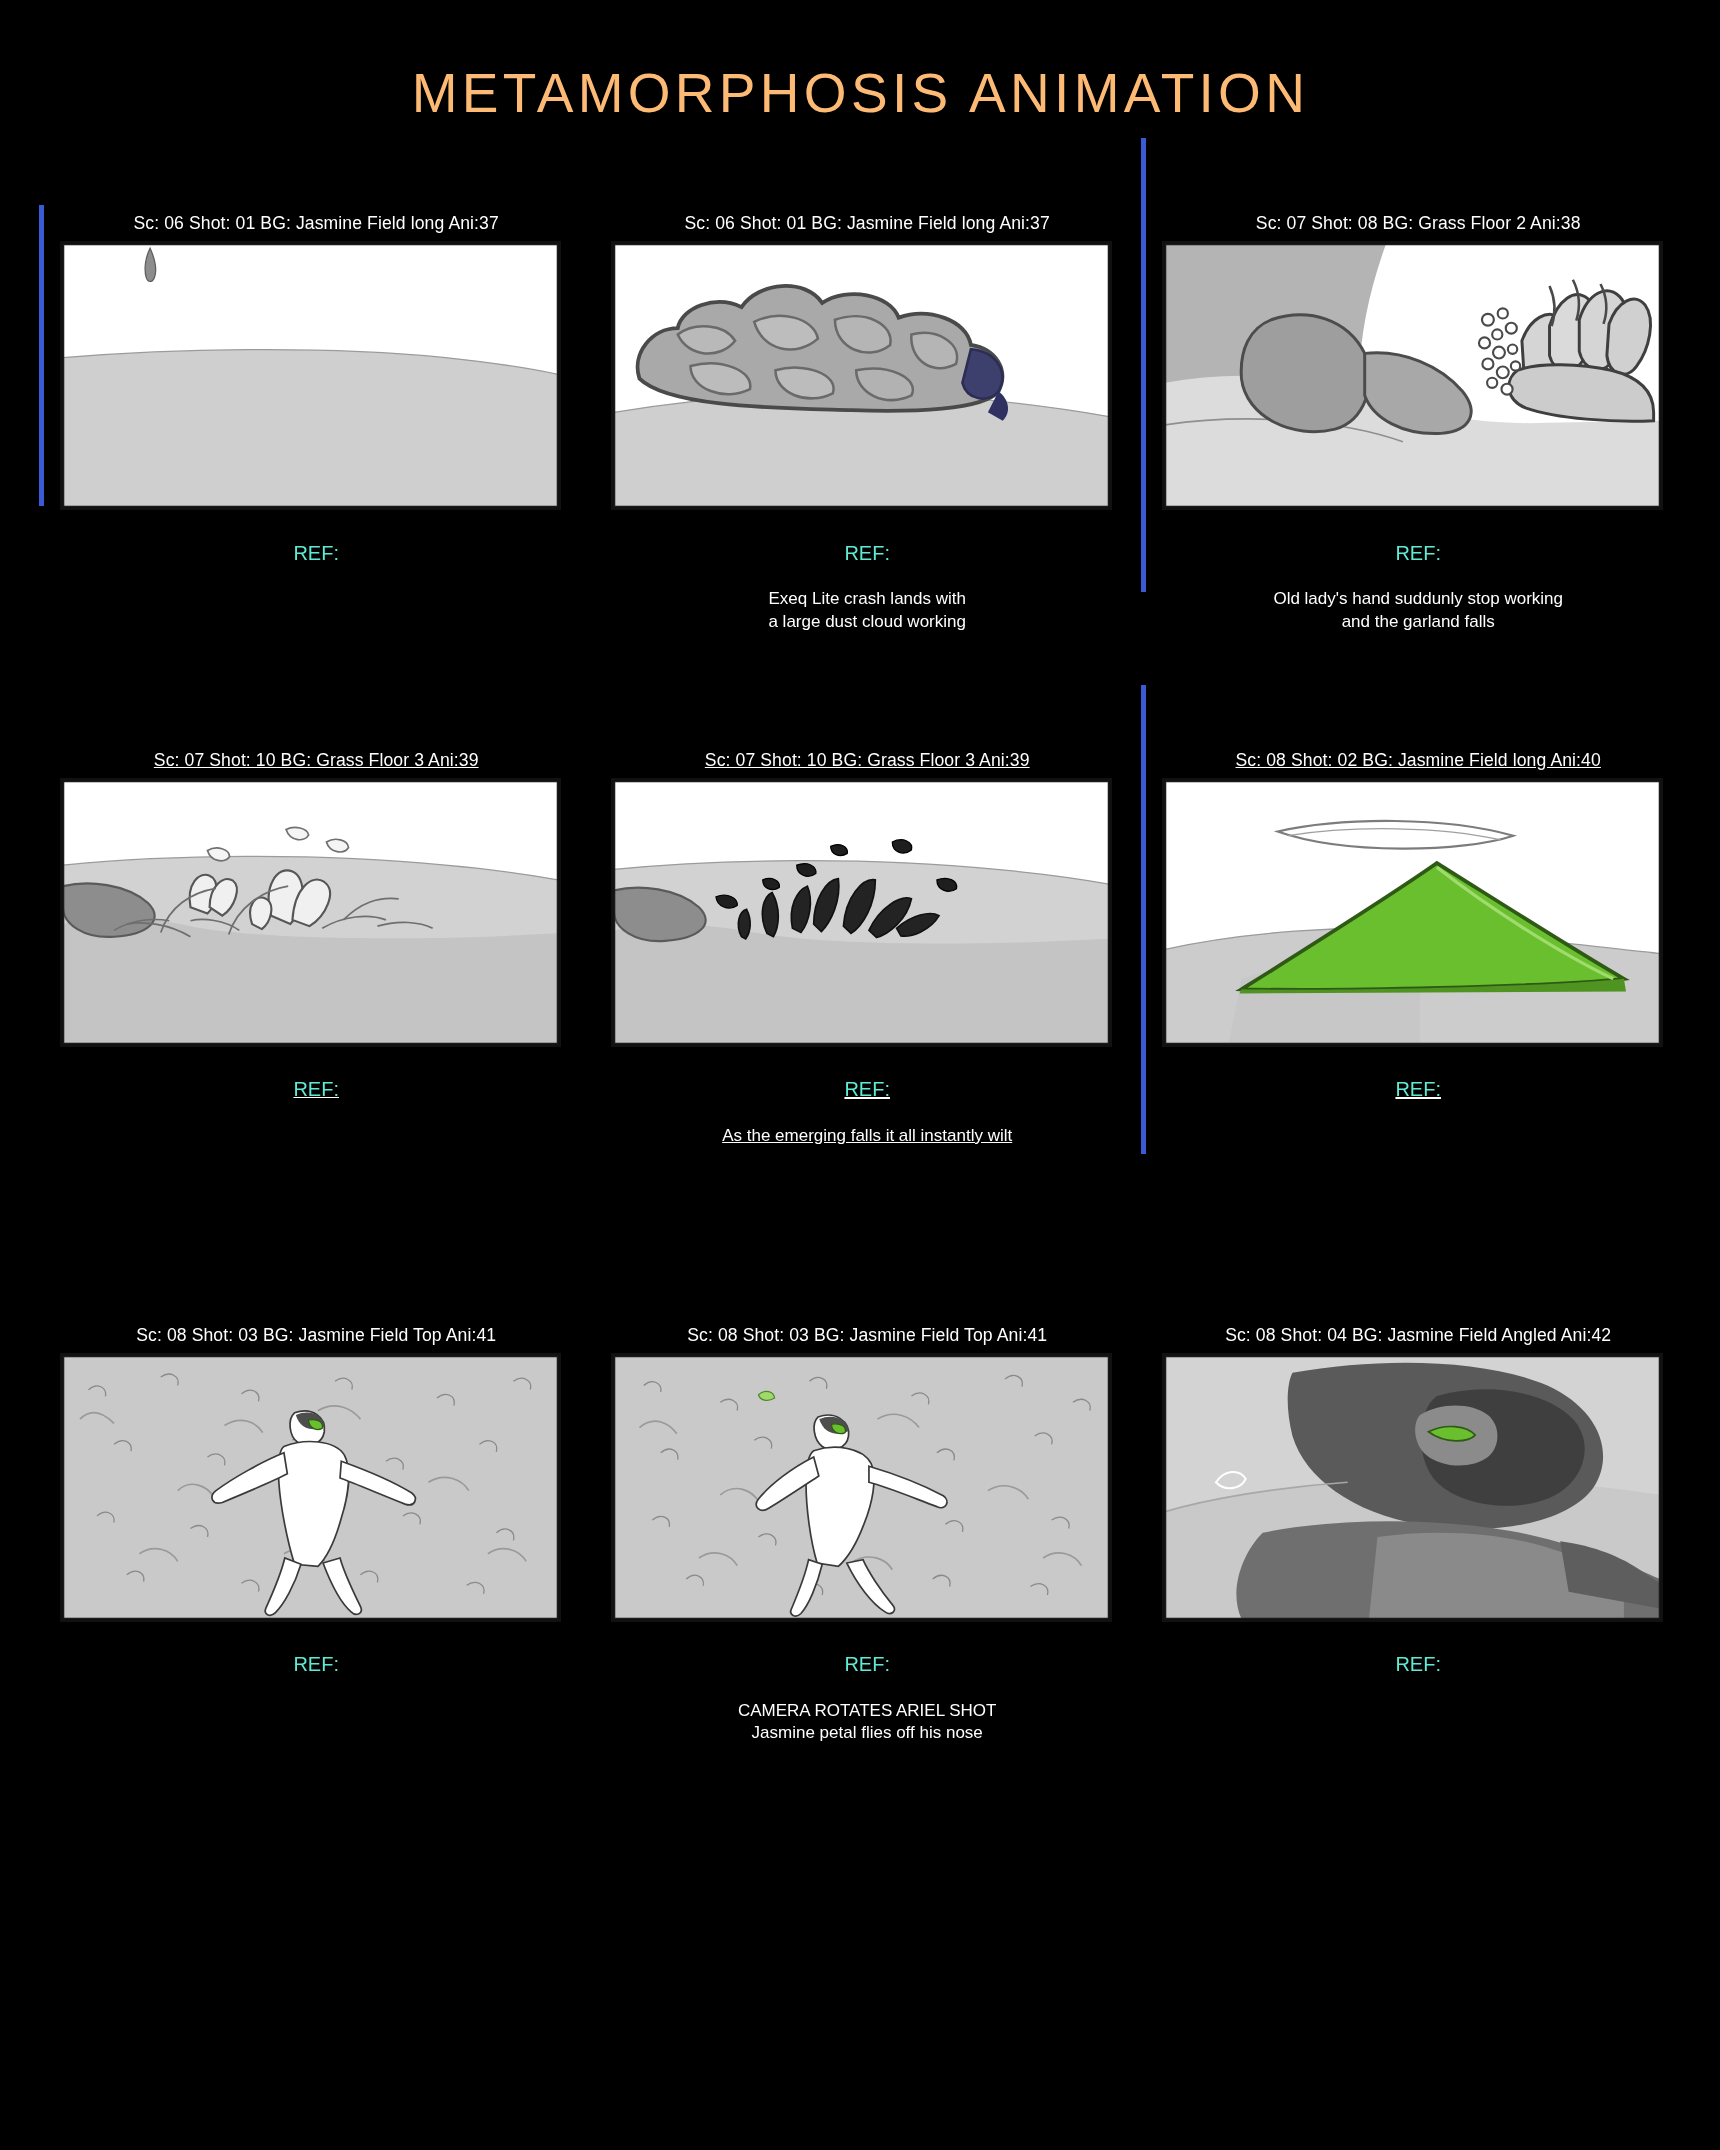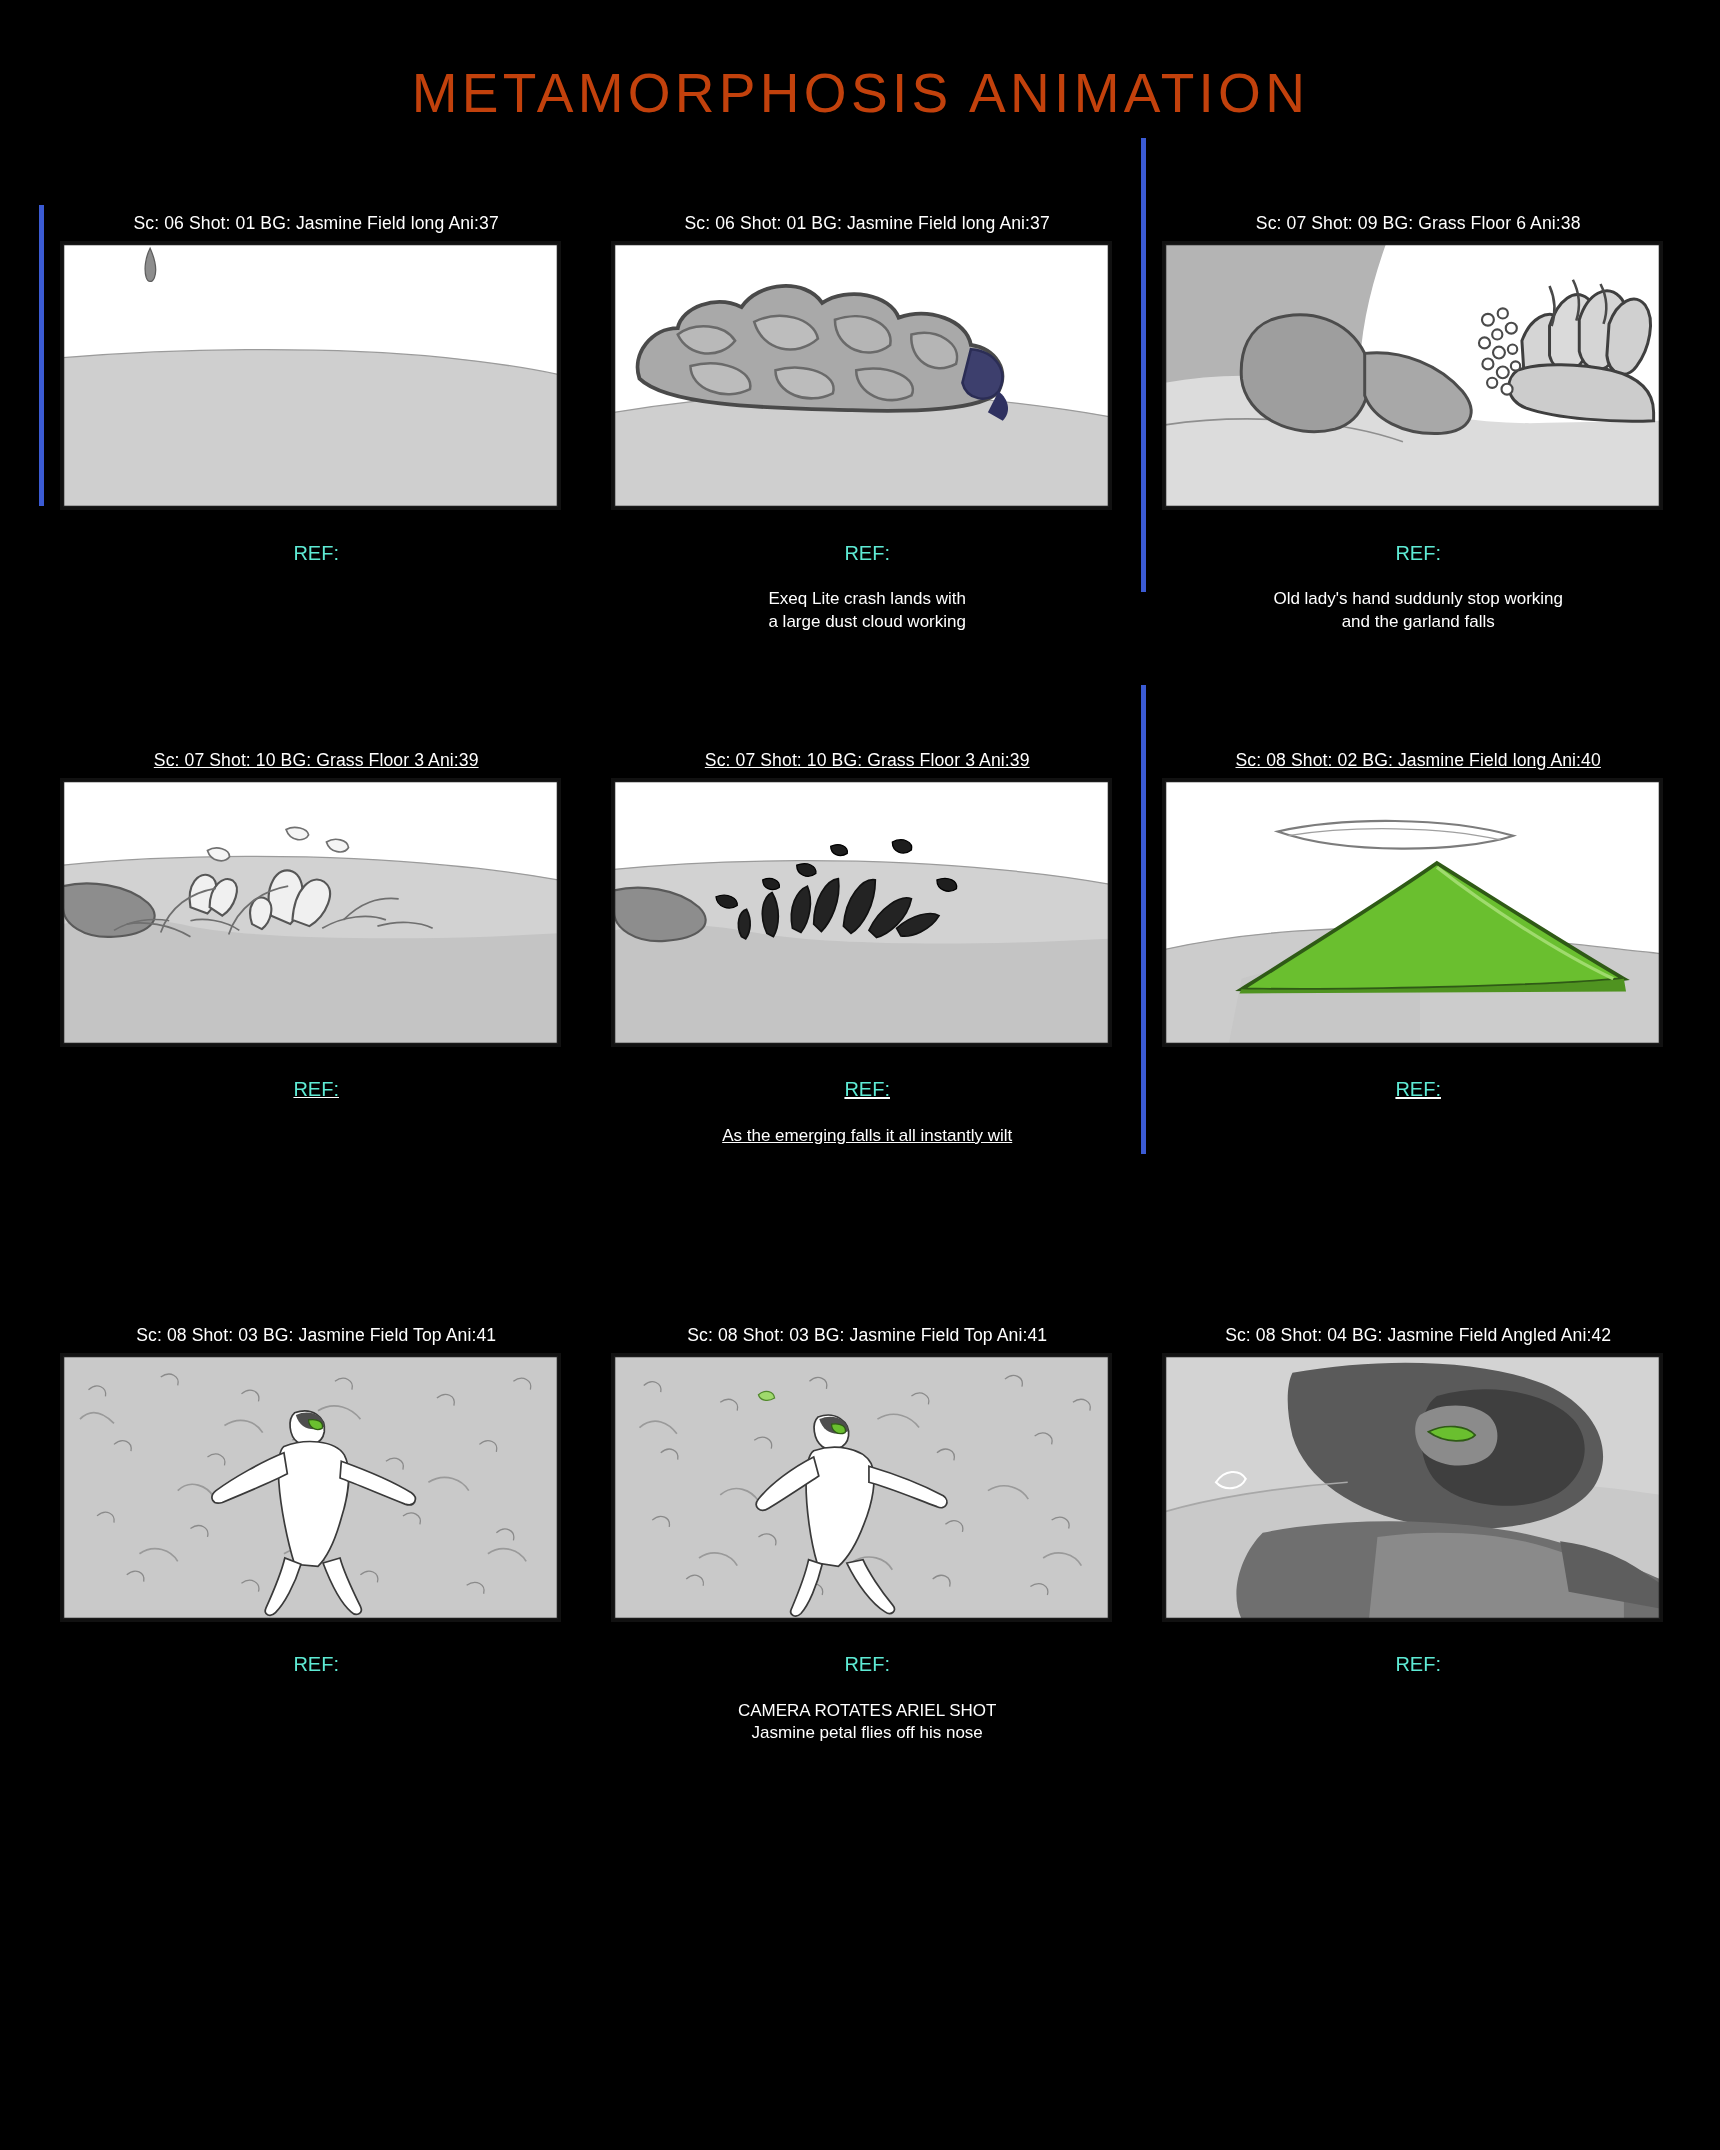--- a/index.html
+++ b/index.html
@@ -21,21 +21,21 @@
     width: 1721px;
     height: 2151px;
     background: #000000;
   }
 
   .page-title {
     text-align: center;
     font-size: 55px;
     letter-spacing: 4.3px;
     font-weight: 400;
-    color: #c2410c;
+    color: #fdba74;
     padding-top: 26px;
     padding-bottom: 17px;
     line-height: 1.1;
   }
 
   .board {
     position: relative;
     margin: 0 auto;
     width: 1721px;
   }
@@ -158,21 +158,21 @@
         </div>
         <div class="ref-block">
           <div class="ref-label">REF:</div>
           <div class="caption">Exeq Lite crash lands with
 a large dust cloud working</div>
         </div>
       </div>
 
       <div class="cell">
         <div class="scene-marker" style="top:-75px;height:454px;"></div>
-        <div class="meta-line">Sc: 07    Shot: 09   BG: Grass Floor 6    Ani:38</div>
+        <div class="meta-line">Sc: 07    Shot: 08   BG: Grass Floor 2    Ani:38</div>
         <div class="frame-wrap">
           <div class="frame">
             <svg viewBox="0 0 1165 625" preserveAspectRatio="none">
               <rect x="0" y="0" width="1165" height="625" fill="#ffffff"></rect>
               <path d="M0 0 L520 0 C 470 140, 440 300, 470 430 L0 430 Z" fill="#b4b4b4"></path>
               <path d="M0 330 C 160 300, 330 310, 470 360 C 620 410, 760 430, 900 425 L1165 420 L1165 625 L0 625 Z" fill="#dcdcdc"></path>
               <path d="M0 430 C 200 400, 420 420, 560 470" fill="none" stroke="#8f8f8f" stroke-width="4"></path>
               <path d="M250 180 C 340 150, 430 180, 470 260 C 500 330, 470 420, 400 440 C 300 465, 190 410, 180 320 C 175 250, 200 200, 250 180 Z" fill="#9e9e9e" stroke="#4c4c4c" stroke-width="7"></path>
               <path d="M470 260 C 560 250, 650 290, 700 350 C 740 400, 720 445, 650 450 C 560 455, 490 415, 470 360 Z" fill="#a8a8a8" stroke="#4c4c4c" stroke-width="7"></path>
               <path d="M840 230 C 860 175, 900 155, 930 175 C 960 195, 955 255, 930 300 C 905 345, 860 345, 845 310 Z" fill="#d5d5d5" stroke="#3f3f3f" stroke-width="7"></path>

